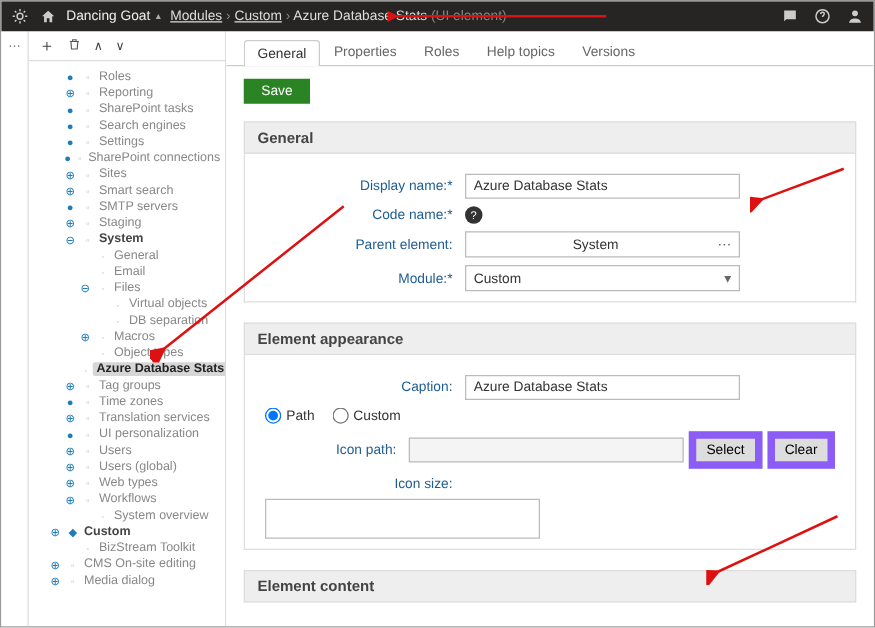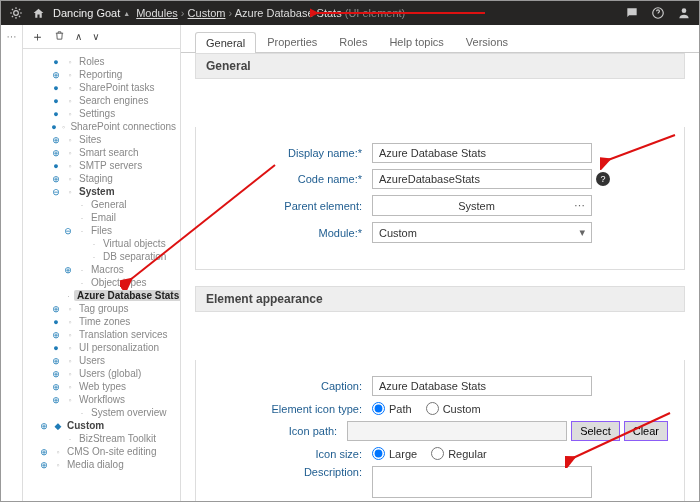--- a/index.html
+++ b/index.html
@@ -29,29 +29,29 @@
 .tree .lvl4 { padding-left: 52px; }
 .tree .sel .lab { background:#d6d6d6; color:#222; font-weight:bold; padding:0 3px; border-radius:2px;}
 .main { flex:1; overflow:auto; background:#fff;}
 .tabs { display:flex; gap:0; border-bottom:1px solid #ccc; padding:6px 14px 0 14px; background:#fff;}
 .tabs .tab { padding:4px 10px; font-size:11px; color:#666; cursor:pointer; border:1px solid transparent; border-bottom:none;}
 .tabs .tab.active { border-color:#ccc; color:#333; background:#fff; border-radius:3px 3px 0 0; position:relative; top:1px; background:#fff;}
 .savebar { padding:10px 14px 14px 14px;}
 .save-btn { background:#2a8423; color:#fff; border:none; padding:4px 14px; font-size:11px; cursor:pointer;}
 .section { margin:0 14px 16px 14px; }
 .section h3 { background:#eee; color:#444; font-size:12px; font-weight:bold; padding:5px 10px; border:1px solid #ddd;}
-.section .body { border:1px solid #ddd; border-top:none; padding:10px 16px 20px 16px;margin-top:48px;}
+.section .body { border:1px solid #ddd; border-top:none; padding:10px 16px 2px 16px;}
 .row { display:flex; align-items:center; margin:6px 0; font-size:11px;}
 .row .lbl { width:160px; text-align:right; padding-right:10px; color:#1f5d90;}
 .row .ctrl { flex:1; display:flex; align-items:center; gap:4px;}
 .row input[type=text], .row textarea { border:1px solid #bbb; padding:3px 6px; font-size:11px; color:#333; width:220px; background:#fff;}
 .row textarea{height:32px; resize:none;}
 .row .sel { border:1px solid #bbb; padding:3px 6px; font-size:11px; width:220px; display:flex; justify-content:space-between; align-items:center; background:#fff; cursor:pointer;}
 .row .sel .car{color:#666;}
-.btn-sm { background:#ddd; border:1px solid #8b5cf6; padding:3px 8px; font-size:11px; cursor:pointer;}
+.btn-sm { background:#ddd; border:6px solid #8b5cf6; padding:3px 8px; font-size:11px; cursor:pointer;}
 .radio { display:flex; align-items:center; gap:4px; font-size:11px; color:#333;}
 .radio input{margin:0;}
 .ro-input { background:#f4f4f4 !important; color:#777;}
 .qmark { width:14px;height:14px;border-radius:50%;background:#333;color:#fff;display:flex;align-items:center;justify-content:center;font-size:9px;}
 .arrow { position:absolute; pointer-events:none; z-index:50;}
 .arrow svg{display:block;}
 </style>
 </head>
 <body>
 
@@ -282,34 +282,36 @@
   </div>
 
   <div class="main">
     <div class="tabs">
       <div class="tab active">General</div>
       <div class="tab">Properties</div>
       <div class="tab">Roles</div>
       <div class="tab">Help topics</div>
       <div class="tab">Versions</div>
     </div>
+    <div class="savebar">
+      <button class="save-btn">Save</button>
+    </div>
 
     <div class="section">
       <h3>General</h3>
       <div class="body">
         <div class="row">
           <div class="lbl">Display name:*</div>
           <div class="ctrl">
               <input type="text" value="Azure Database Stats" style="">
             </div>
         </div>
         <div class="row">
           <div class="lbl">Code name:*</div>
           <div class="ctrl">
-            <input type="text" value="AzureDatabaseStats" style="">
             <span class="qmark">?</span>
           </div>
         </div>
         <div class="row">
           <div class="lbl">Parent element:</div>
           <div class="ctrl">
             <div class="sel">
               <span style="margin:0 auto;">System</span>
               <span class="car">⋯</span>
             </div>
@@ -330,21 +332,20 @@
     <div class="section">
       <h3>Element appearance</h3>
       <div class="body">
         <div class="row">
           <div class="lbl">Caption:</div>
           <div class="ctrl">
               <input type="text" value="Azure Database Stats" style="">
             </div>
         </div>
         <div class="row">
-          <div class="lbl">Element icon type:</div>
           <div class="ctrl" style="gap:14px;align-items:center;">
             <label class="radio">
                 <input type="radio" checked="" style="">
                 <span>Path</span>
               </label>
             <label class="radio">
                 <input type="radio" style="">
                 <span>Custom</span>
               </label>
           </div>
@@ -352,33 +353,22 @@
         <div class="row">
           <div class="lbl">Icon path:</div>
           <div class="ctrl">
             <input type="text" class="ro-input" value="" style="">
             <button class="btn-sm">Select</button>
             <button class="btn-sm">Clear</button>
           </div>
         </div>
         <div class="row">
           <div class="lbl">Icon size:</div>
-          <div class="ctrl" style="gap:14px;">
-            <label class="radio">
-                <input type="radio" checked="" style="">
-                <span>Large</span>
-              </label>
-            <label class="radio">
-                <input type="radio" style="">
-                <span>Regular</span>
-              </label>
-          </div>
         </div>
         <div class="row" style="align-items:flex-start;">
-          <div class="lbl">Description:</div>
           <div class="ctrl">
               <textarea style=""></textarea>
             </div>
         </div>
       </div>
     </div>
 
     <div class="section">
       <h3>Element content</h3>
 

